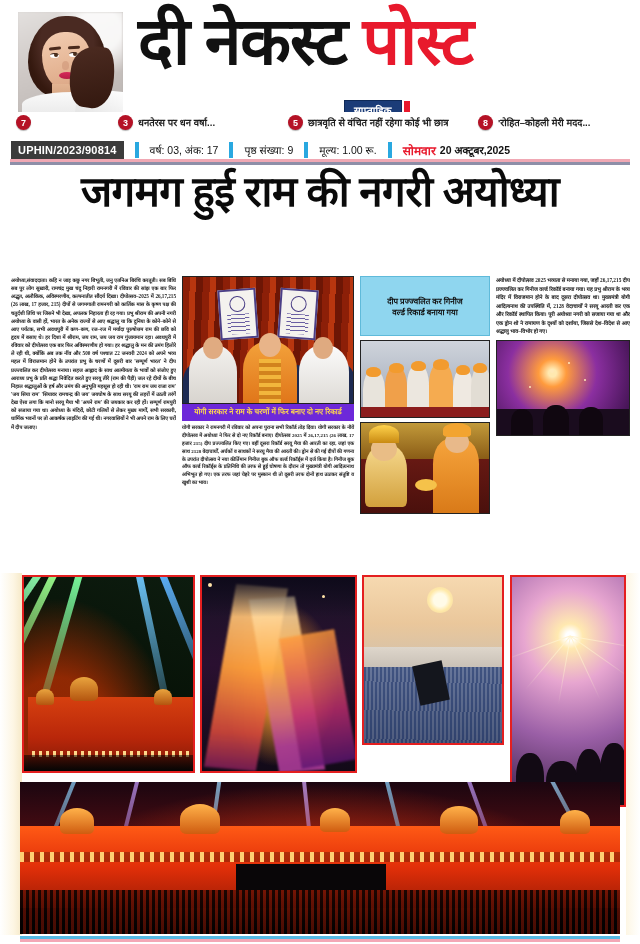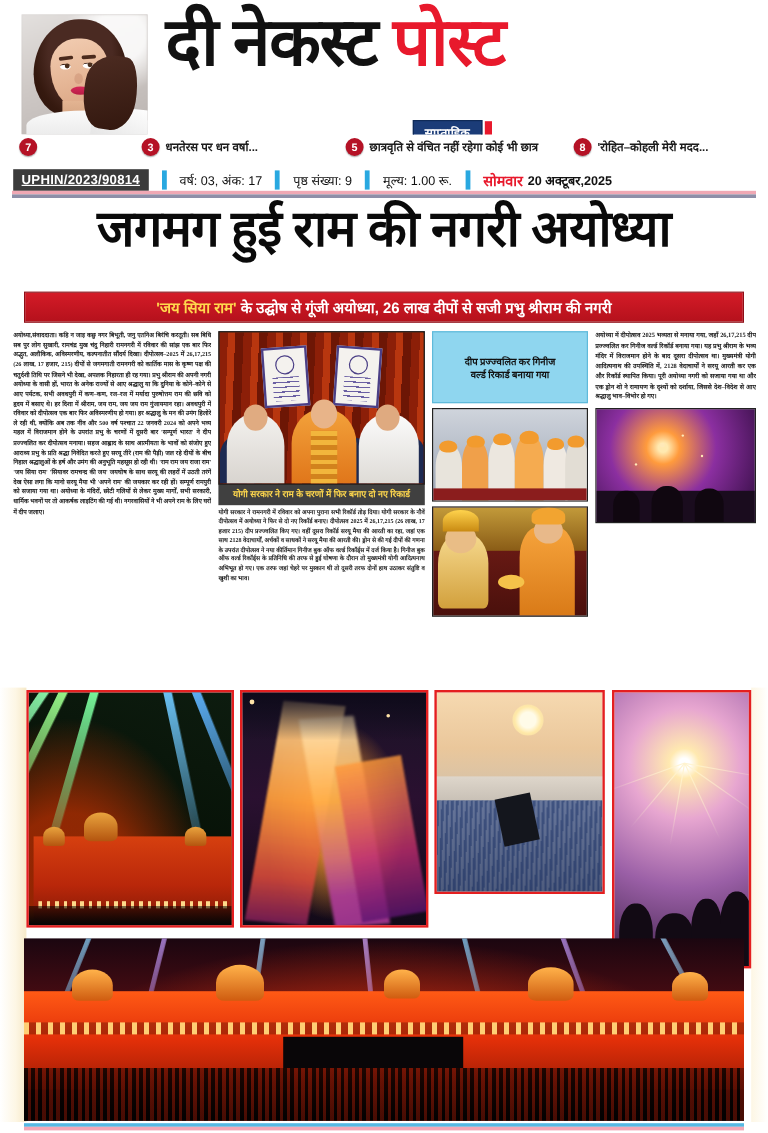--- a/index.html
+++ b/index.html
@@ -78,21 +78,21 @@
     background: linear-gradient(200deg,#ffffff,#e2e2e2); border-radius:52% 0 0 0;
     transform: rotate(6deg);
   }
 
   .logo-wrap {
     position:absolute; left:130px; top:8px; width:505px; height:104px;
   }
   .logo-text {
     position:absolute; left:8px; top:-6px;
     font-family: "Liberation Serif", "DejaVu Serif", serif;
-    font-weight: 700; font-size: 56px; letter-spacing: -1px;
+    font-weight: 700; font-size: 66px; letter-spacing: -1px;
     white-space: nowrap; line-height: 1.22;
   }
   .logo-text .blk { color:#111111; }
   .logo-text .red { color:#e8192c; }
   .weekly-badge {
     position:absolute; left:214px; top:92px;
     background:#1b3c78; color:#ffffff;
     font-size:10px; font-weight:700; padding:2px 9px 3px 9px;
     border:1px solid #0f2a58; letter-spacing:.3px;
   }
@@ -121,21 +121,21 @@
   .t3 { position:absolute; left:288px; top:3px; }
   .t4 { position:absolute; left:478px; top:3px; }
 
   
   .info-bar {
     position:absolute; left:0; top:139px; width:640px; height:22px;
     display:flex; align-items:center;
   }
   .reg-box {
     margin-left:11px; background:#3b3b3b; color:#ffffff;
-    font-size:11px; font-weight:700; padding:3px 7px; letter-spacing:.2px;text-decoration:underline;
+    font-size:11px; font-weight:700; padding:3px 7px; letter-spacing:.2px;
   }
   .divider { width:4px; height:16px; background:#29a8e0; margin:0 11px; flex:0 0 auto; }
   .info-item { font-size:10.5px; font-weight:400; color:#111; white-space:nowrap; }
   .day-red { color:#e8192c; font-size:12px; font-weight:700; }
   .date-txt { font-size:10.5px; font-weight:700; color:#111; margin-left:4px; }
 
   .rule-top { position:absolute; left:10px; top:162px; width:620px; height:3px; background:#8e8fa8; }
   .rule-pink { position:absolute; left:10px; top:159px; width:620px; height:3px; background:#f0a8b4; }
 
   
@@ -200,21 +200,21 @@
   .p-left-head { position:absolute; left:20px; bottom:44px; width:20px; height:22px; border-radius:50%; background:#e0ab81; }
   .p-right { left:116px; bottom:0; width:50px; height:58px; background:linear-gradient(180deg,#fbfbfb,#dedbd6); }
   .p-right-head { position:absolute; left:130px; bottom:44px; width:20px; height:22px; border-radius:50%; background:#dfaa80; }
   .p-bg1 { left:0; bottom:0; width:30px; height:40px; background:#1d2a52; }
   .p-bg2 { left:100px; bottom:0; width:26px; height:38px; background:#1d2a52; }
   .p-bg3 { left:142px; bottom:0; width:30px; height:40px; background:#1d2a52; }
   .scarf { position:absolute; left:76px; bottom:0; width:22px; height:44px;
            background:repeating-linear-gradient(180deg,#f2b63c 0 4px,#d2831d 4px 8px); }
 
   .cap-black {
-    width:172px; background:#404040; text-align:center; padding:3px 2px 4px 2px;
+    width:172px; background:#6d28d9; text-align:center; padding:3px 2px 4px 2px;
   }
   .cap-black span {
     display:block; font-size:7.4px; font-weight:800; color:#ffd84d; line-height:1.35;
   }
   .mid-text { margin-top:3px; }
   .mid-text .body-text { font-size:5.0px; }
 
   .num-col { position:absolute; left:360px; top:0; width:130px; height:292px; }
   .num-box {
     width:130px; height:60px; background:#8fd6ef; border:1px solid #5fbada;
@@ -439,25 +439,20 @@
     <div class="divider"></div>
     <div class="day-red">सोमवार</div>
     <div class="date-txt">20 अक्टूबर,2025</div>
   </div>
 
   <div class="rule-pink"></div>
   <div class="rule-top"></div>
 
   <div class="headline">जगमग हुई राम की नगरी अयोध्या</div>
 
-  <div class="subhead">
-    <span>
-      <span class="yel">'जय सिया राम'</span><span> के उद्घोष से गूंजी अयोध्या, 26 लाख दीपों से सजी प्रभु श्रीराम की नगरी</span>
-    </span>
-  </div>
 
   <div class="content">
 
     <div class="col-left">
       <div class="body-text">अयोध्या,संवाददाता। कहि न जाइ कछु नगर बिभूती, जनु एतनिअ बिरंचि करतूती। सब बिधि सब पुर लोग सुखारी, रामचंद्र मुख चंदु निहारी रामनगरी में रविवार की सांझ एक बार फिर अद्भुत, अलौकिक, अविस्मरणीय, कल्पनातीत सौंदर्य दिखा। दीपोत्सव–2025 में 26,17,215 (26 लाख, 17 हजार, 215) दीपों से जगमगाती रामनगरी को कार्तिक मास के कृष्ण पक्ष की चतुर्दशी तिथि पर जिसने भी देखा, अपलक निहारता ही रह गया। प्रभु श्रीराम की अपनी नगरी अयोध्या के वासी हों, भारत के अनेक राज्यों से आए श्रद्धालु या कि दुनिया के कोने–कोने से आए पर्यटक, सभी अवधपुरी में कण–कण, रज–रज में मर्यादा पुरुषोत्तम राम की छवि को हृदय में बसाए थे। हर दिशा में श्रीराम, जय राम, जय जय राम गुंजायमान रहा। अवधपुरी में रविवार को दीपोत्सव एक बार फिर अविस्मरणीय हो गया। हर श्रद्धालु के मन की उमंग हिलोरे ले रही थी, क्योंकि अब तक नींव और 500 वर्ष पश्चात 22 जनवरी 2024 को अपने भव्य महल में विराजमान होने के उपरांत प्रभु के चरणों में दूसरी बार 'सम्पूर्ण भारत' ने दीप प्रज्ज्वलित कर दीपोत्सव मनाया। सहज आह्लाद के साथ आत्मीयता के भावों को संजोए हुए आराध्य प्रभु के प्रति श्रद्धा निवेदित करते हुए सरयू तीरे (राम की पैड़ी) जल रहे दीयों के बीच निहाल श्रद्धालुओं के हर्ष और उमंग की अनुभूति महसूस हो रही थी। 'राम राम जय राजा राम' 'जय सिया राम' 'सियावर रामचन्द्र की जय' जयघोष के साथ सरयू की लहरों में उठती तरंगें देख ऐसा लगा कि मानो सरयू मैया भी 'अपने राम' की जयकार कर रही हों। सम्पूर्ण रामपुरी को सजाया गया था। अयोध्या के मंदिरों, छोटी गलियों से लेकर मुख्य मार्गों, सभी सरकारी, धार्मिक भवनों पर तो आकर्षक लाइटिंग की गई थी। नगरवासियों ने भी अपने राम के लिए घरों में दीप जलाए।</div>
     </div>
 
     <div class="mid-col">
       <div class="photo-gwr">
         <div class="gwr-curtain"></div>

